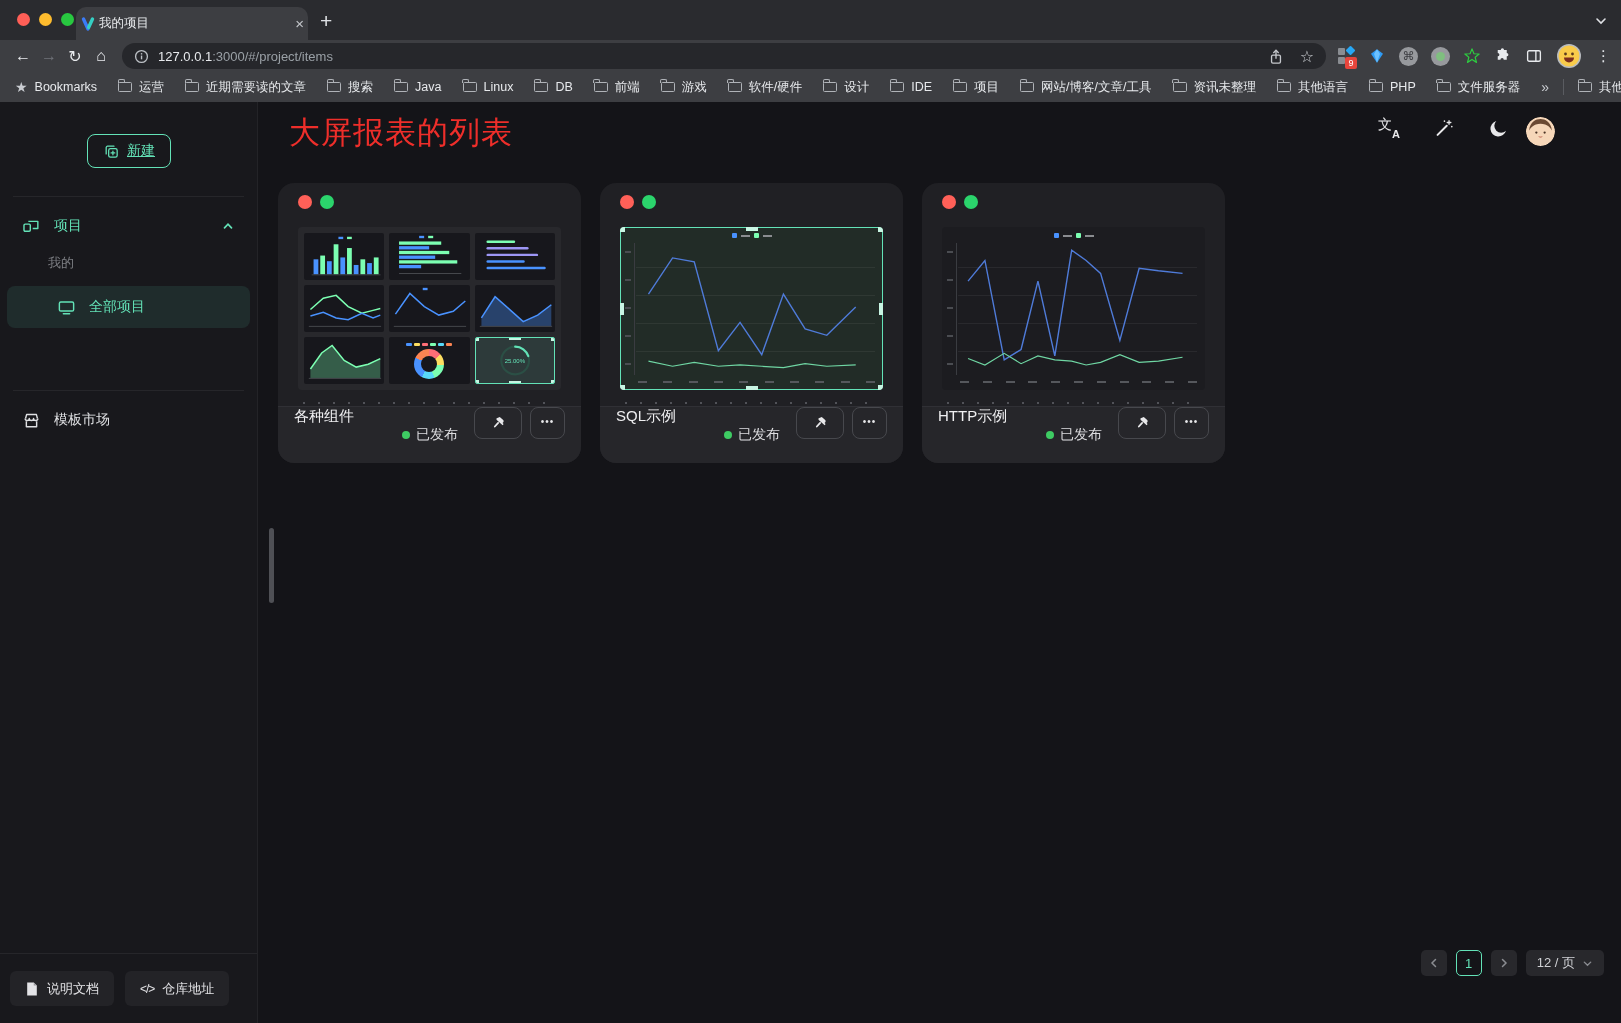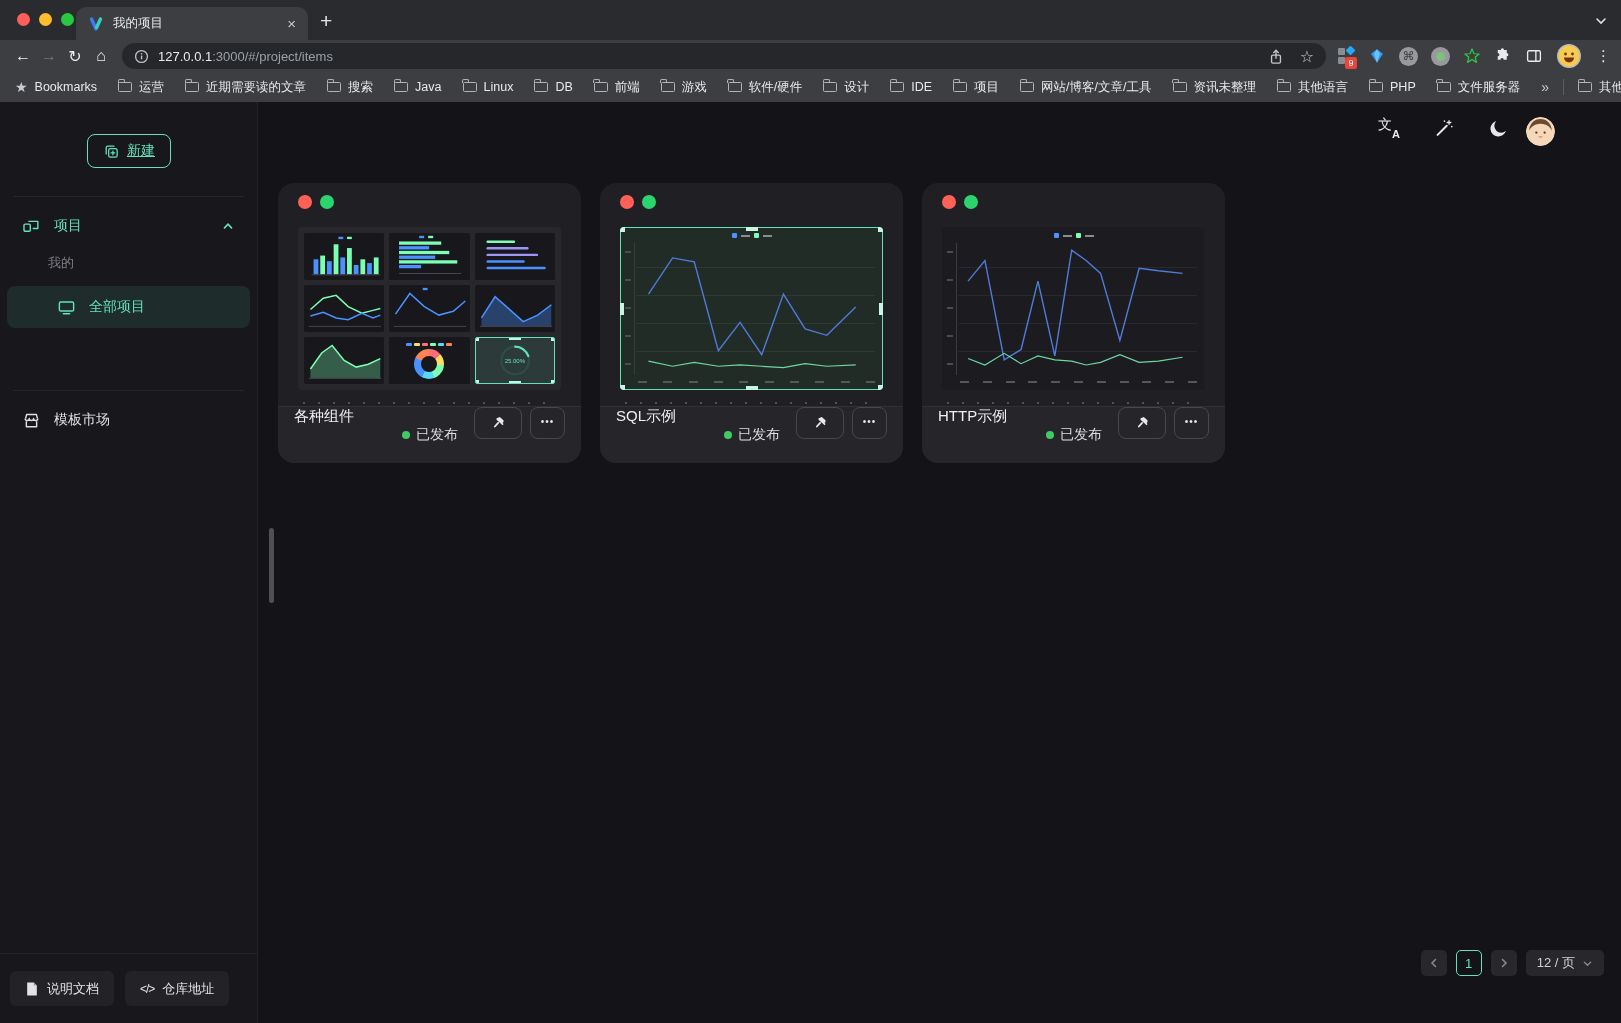--- a/index.html
+++ b/index.html
@@ -5,21 +5,21 @@
   * { margin:0; padding:0; box-sizing:border-box; }
   html,body { width:1621px; height:1023px; overflow:hidden; background:#151519;
     font-family:"Liberation Sans","DejaVu Sans",sans-serif; -webkit-font-smoothing:antialiased; }
 
   
   .tabstrip { position:absolute; top:0; left:0; right:0; height:40px; background:#2a2b2f; }
   .lights { position:absolute; left:17px; top:13px; display:flex; gap:9px; }
   .light { width:13px; height:13px; border-radius:50%; }
   .l-red{background:#ff5f57}.l-yellow{background:#febc2e}.l-green{background:#28c840}
   .tab { position:absolute; left:76px; top:7px; width:232px; height:33px; background:#3d3e42;
-    border-radius:10px 10px 0 0; display:flex; align-items:center; padding:0 12px; gap:9px;
+    border-radius:10px 10px 0 0; display:flex; align-items:center; padding:0 4px; gap:3px;
     color:#e8eaed; font-size:12.5px; }
   .tab-close { margin-left:auto; color:#c3c6ca; font-size:15px; cursor:default; }
   .newtab { position:absolute; left:320px; top:9px; color:#dfe1e5; font-size:21px; font-weight:300; }
   .tabsearch { position:absolute; right:13px; top:14px; }
   .toolbar { position:absolute; top:40px; left:0; right:0; height:32px; background:#3d3e42;
     display:flex; align-items:center; padding:0 10px; }
   .navbtn { width:26px; text-align:center; font-size:16px; color:#e8eaed; }
   .navbtn.dim { color:#70737a; }
   .pill { flex:1; height:26px; margin:0 8px; background:#26272b; border-radius:13px;
     display:flex; align-items:center; padding:0 12px; gap:9px; font-size:13px; color:#e8eaed; }
@@ -355,20 +355,21 @@
       </button>
       <button class="sfbtn">
         <span class="code-glyph">&lt;/&gt;</span>
         <span>仓库地址</span>
       </button>
     </div>
   </div>
 
   <div class="mainarea">
     <div class="scrollthumb"></div>
+    <div class="page-title">大屏报表的列表</div>
 
     <div class="hicons">
       <span class="hicon">
         <span class="tr-zh">文</span>
         <span class="tr-a">A</span>
       </span>
       <svg class="ic" width="22" height="22" viewBox="0 0 24 24">
         <line x1="5" y1="19.5" x2="15" y2="9.5" stroke="#e8e8ea" stroke-width="2.2" stroke-linecap="round"></line>
         <path d="M17.5 4 v4 M15.5 6 h4" stroke="#e8e8ea" stroke-width="1.4" stroke-linecap="round"></path>
         <circle cx="12.5" cy="4.5" r="0.9" fill="#e8e8ea"></circle>

